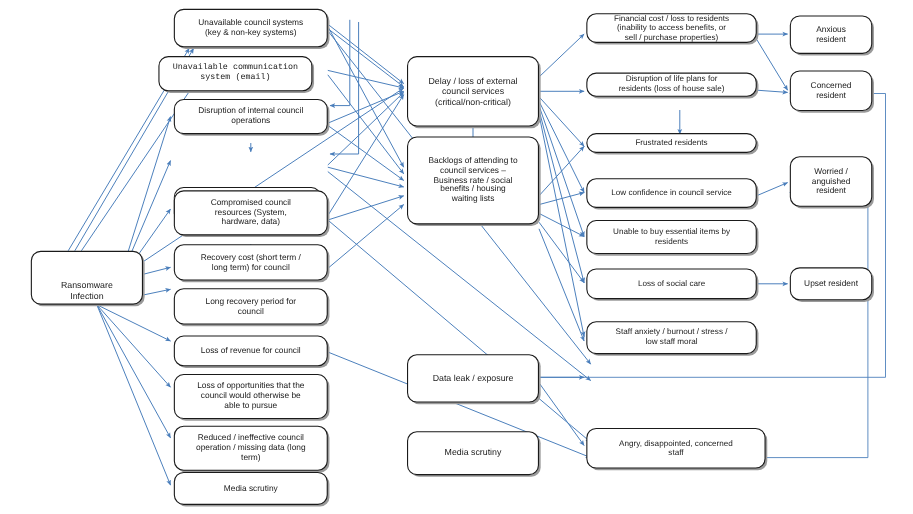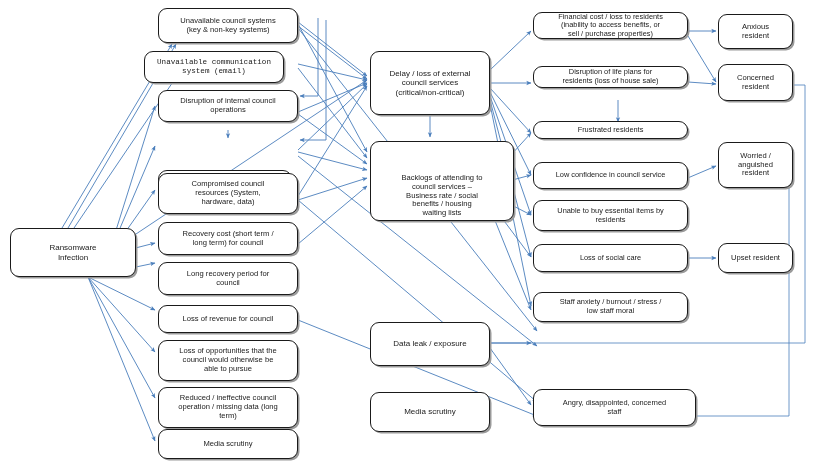--- a/index.html
+++ b/index.html
@@ -121,21 +121,21 @@
       <path d="M683,180 L716,166"></path>
       <path d="M618,100 L618,122"></path>
     </g>
 
     <g fill="none" stroke="#4a7ebb" stroke-width="0.8" marker-end="url(#ah)">
       <path d="M489,343 L805,343 L805,85 L718,85"></path>
       <path d="M697,416 L789,416 L789,175 L718,175"></path>
     </g>
   </svg>
 
-  <div class="node f80" style="left:10px;top:228px;width:126px;height:49px;">
+  <div class="node f80" style="left:28px;top:228px;width:102px;height:49px;align-items:flex-end;">
     <span>Ransomware
 Infection</span>
   </div>
 
   <div class="node f76" style="left:158px;top:8px;width:140px;height:35px;">
     <span>Unavailable council systems
 (key &amp; non-key systems)</span>
   </div>
   <div class="node f76" style="left:144px;top:51px;width:140px;height:32px;font-family:Liberation Mono, monospace;">
     <span>Unavailable communication
@@ -177,21 +177,21 @@
   </div>
   <div class="node f76" style="left:158px;top:429px;width:140px;height:30px;">
     <span>Media scrutiny</span>
   </div>
 
   <div class="node f80" style="left:370px;top:51px;width:120px;height:64px;">
     <span>Delay / loss of external
 council services
 (critical/non-critical)</span>
   </div>
-  <div class="node f76" style="left:370px;top:141px;width:144px;height:80px;align-items:flex-end;">
+  <div class="node f76" style="left:370px;top:124px;width:120px;height:80px;">
     <span>Backlogs of attending to
 council services –
 Business rate / social
 benefits / housing
 waiting lists</span>
   </div>
   <div class="node f80" style="left:370px;top:322px;width:120px;height:44px;">
     <span>Data leak / exposure</span>
   </div>
   <div class="node f80" style="left:370px;top:392px;width:120px;height:40px;">

